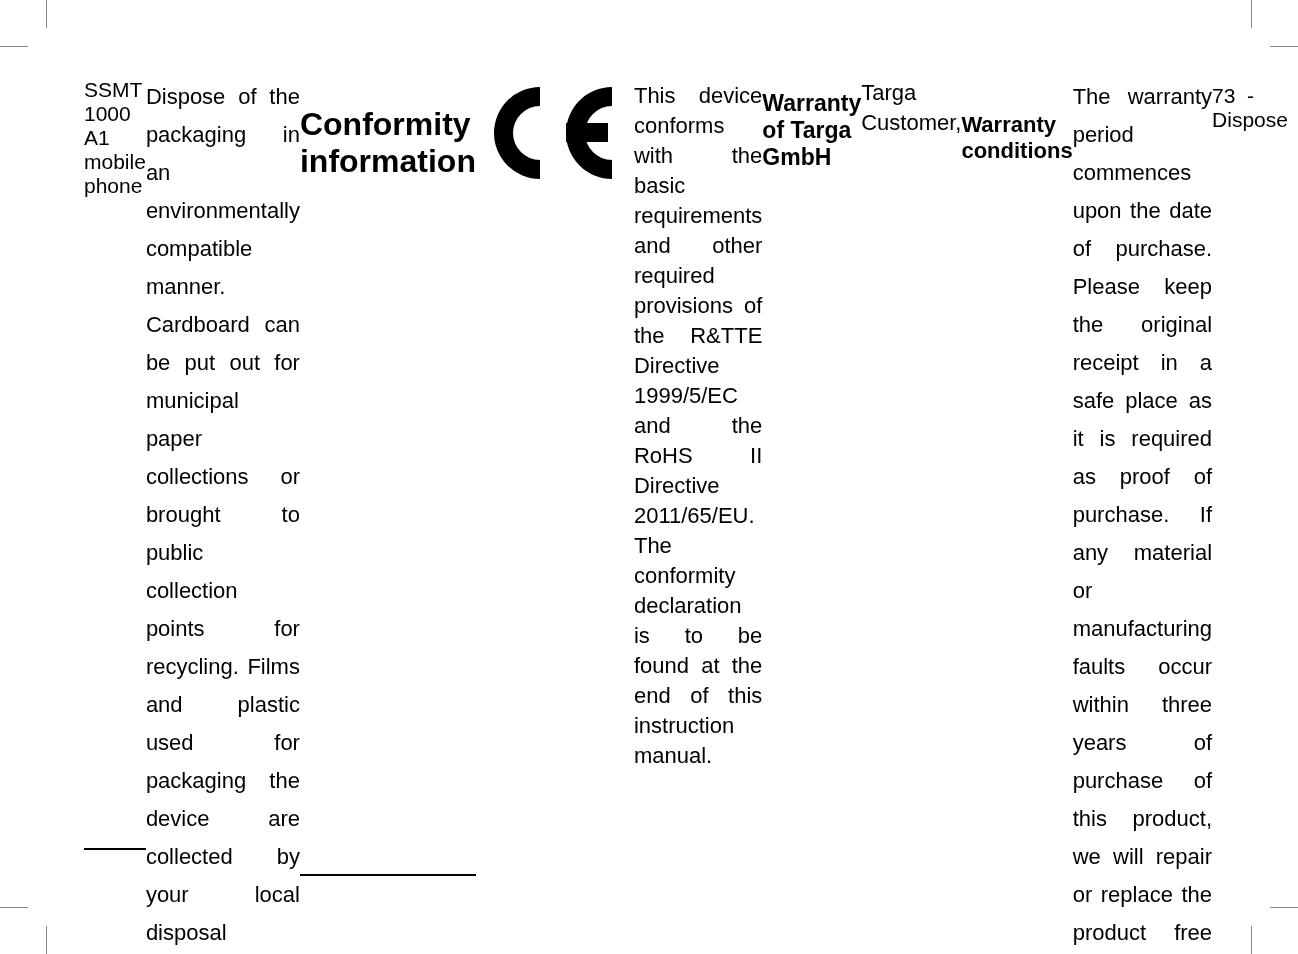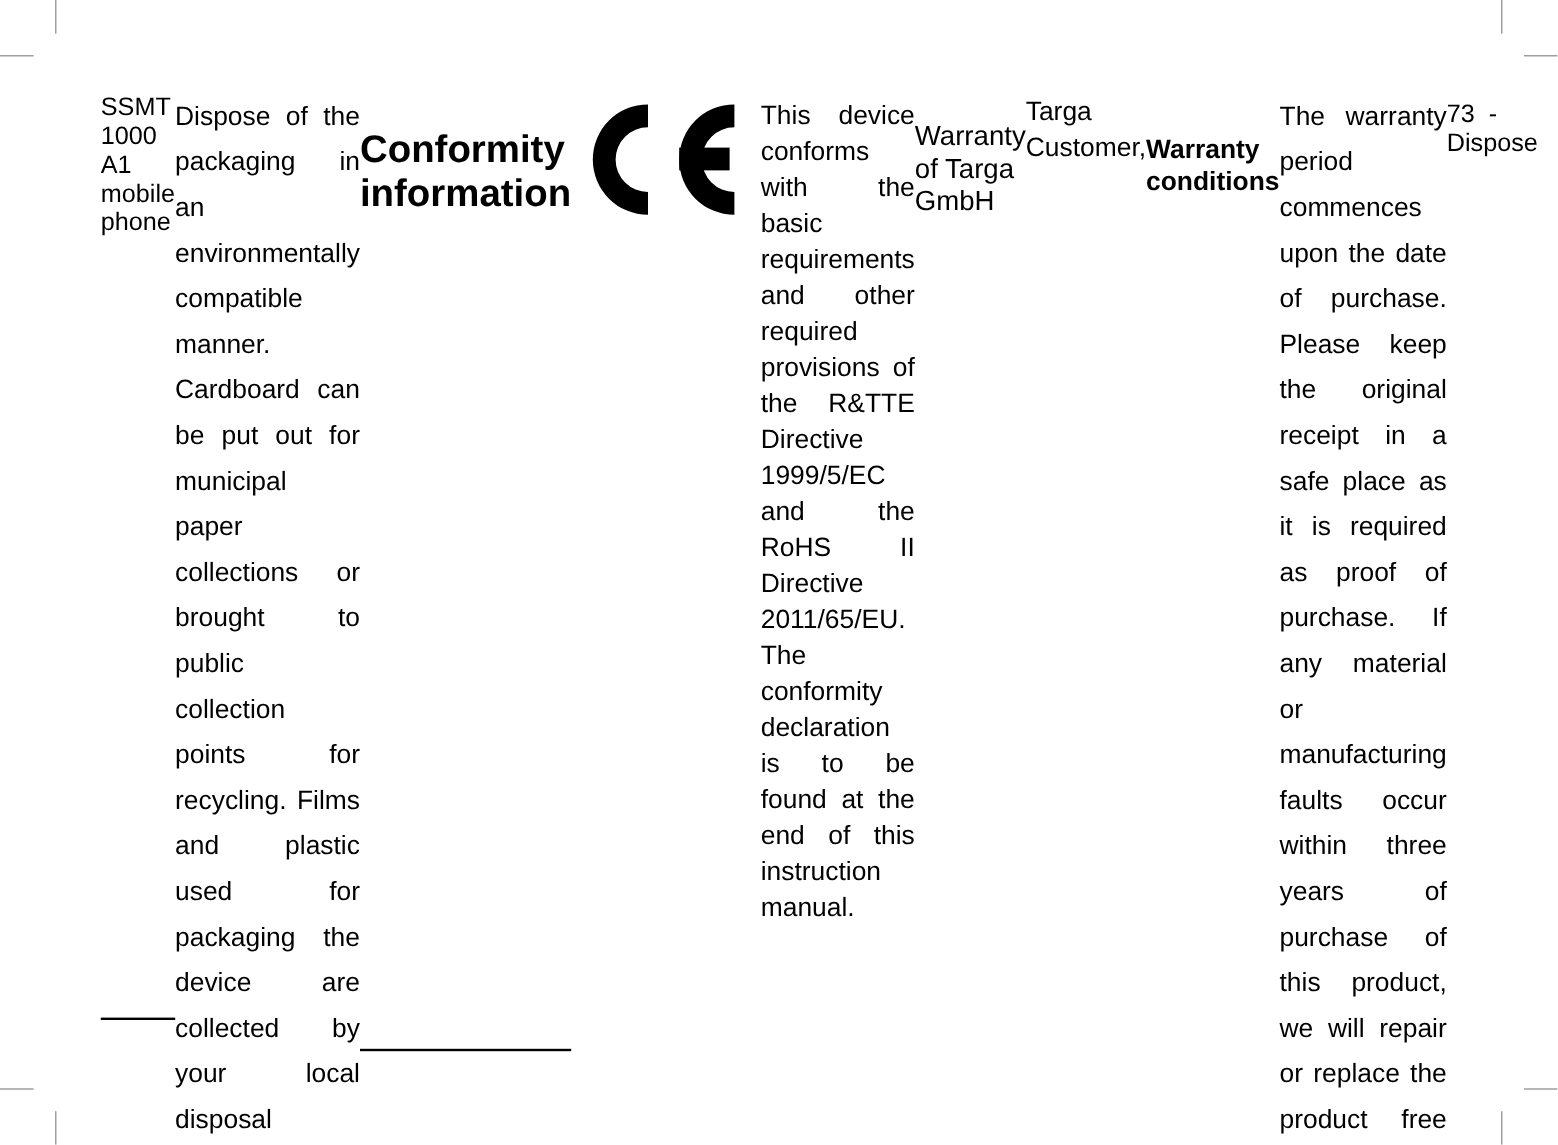--- a/index.html
+++ b/index.html
@@ -45,22 +45,22 @@
   }
   .h1 {
     font-size: 32px;
     font-weight: 800;
     margin-top: 28px;
     padding-bottom: 16px;
     border-bottom: 2.5px solid #000;
   }
   .h2 {
     font-size: 23px;
-    font-weight: 400;
-    margin-top: 22px;
+    font-weight: 700;
+    margin-top: 12px;
     margin-bottom: 30px;
   }
   .h3 {
     font-size: 22px;
     font-weight: 700;
     margin-top: 34px;
     margin-bottom: 6px;
   }
   .ce-row {
     display: flex;

